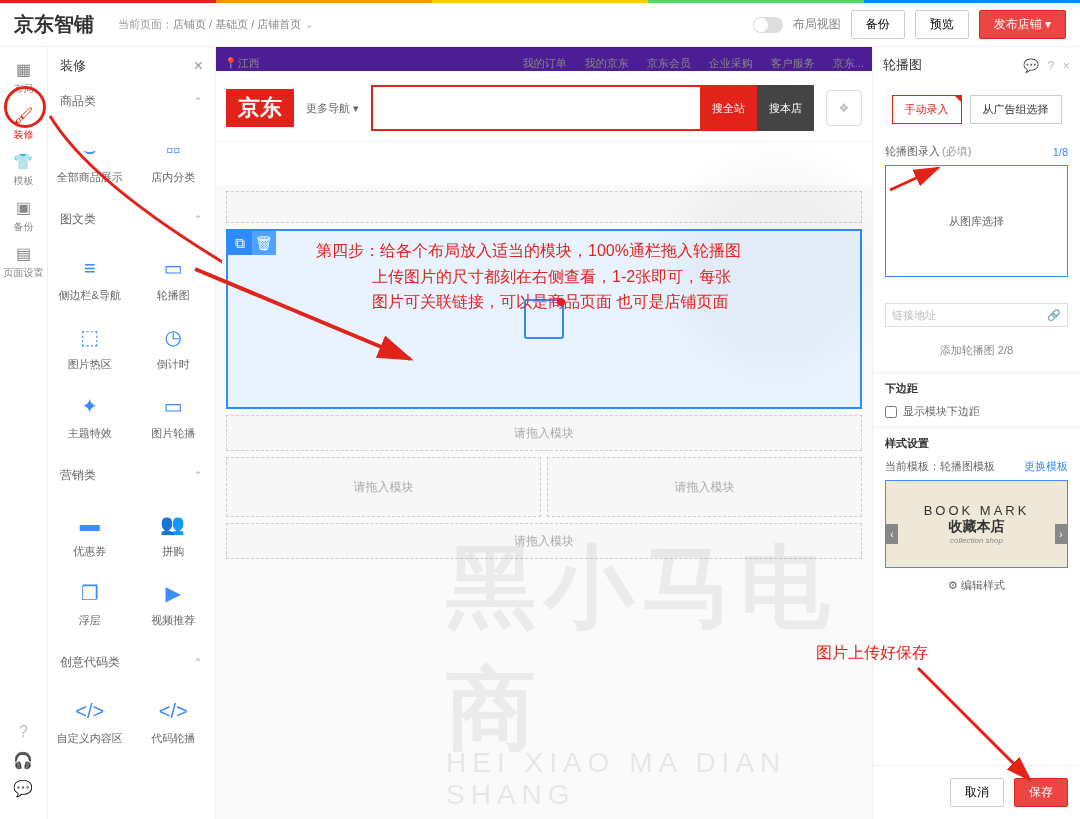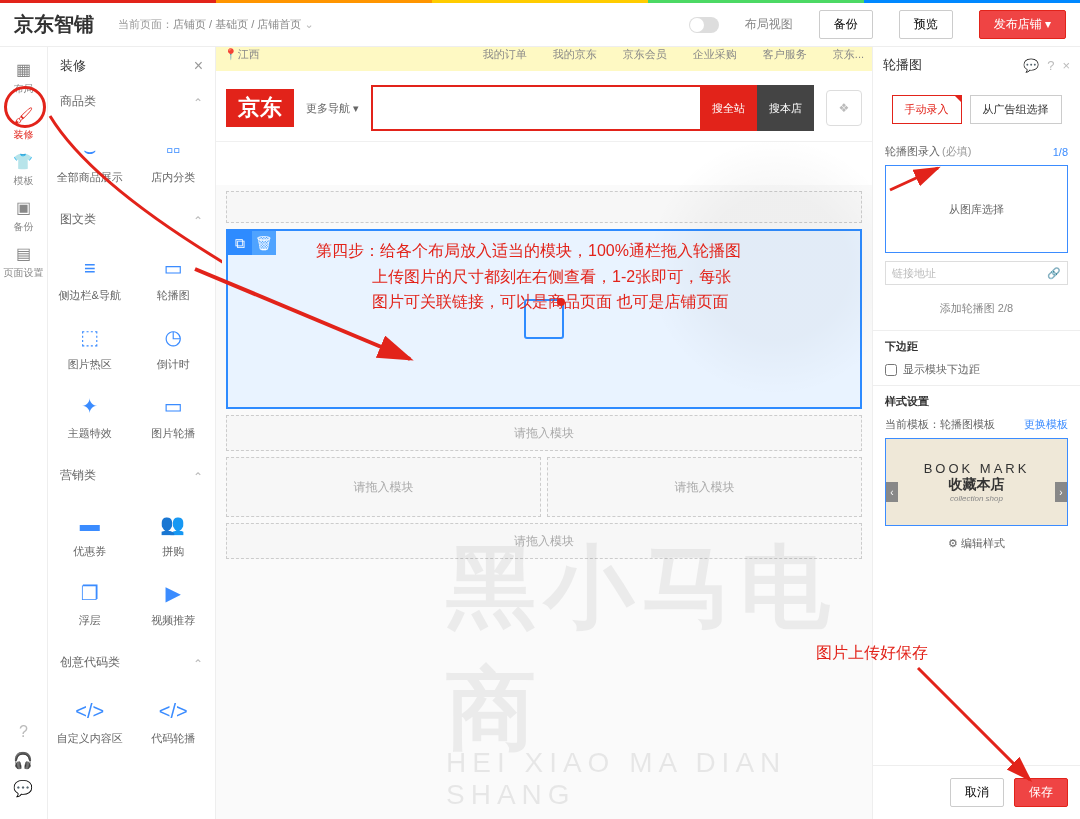--- a/index.html
+++ b/index.html
@@ -2,44 +2,44 @@
 <html><head>
 <meta charset="utf-8">
 <style>
 *{margin:0;padding:0;box-sizing:border-box;font-family:"Microsoft YaHei",Arial,sans-serif}
 body{width:1080px;height:819px;overflow:hidden;background:#fff;font-size:12px;color:#333;position:relative}
 .rainbow{height:3px;background:linear-gradient(90deg,#e2231a 0 20%,#ff9500 20% 40%,#ffcc00 40% 60%,#4cd964 60% 80%,#0088ff 80% 100%)}
 .topbar{height:44px;display:flex;align-items:center;padding:0 14px;border-bottom:1px solid #eee}
 .logo{font-size:20px;font-weight:bold;margin-right:24px}
 .crumb{color:#999;font-size:11px}
 .crumb a{color:#888;text-decoration:none}
-.topbar-right{margin-left:auto;display:flex;align-items:center;gap:26px}
+.topbar-right{margin-left:auto;display:flex;align-items:center;gap:10px}
 .toggle{width:30px;height:16px;border-radius:8px;background:#ddd;position:relative}
 .toggle::after{content:"";position:absolute;width:14px;height:14px;background:#fff;border-radius:50%;top:1px;left:1px}
 .btn{padding:5px 14px;border:1px solid #ccc;background:#fff;border-radius:2px;font-size:12px;cursor:pointer}
 .btn-red{background:#ef4444;color:#fff;border-color:#e2231a}
 .main{display:flex;height:772px}
 .rail{width:48px;background:#fff;border-right:1px solid #eee;display:flex;flex-direction:column;align-items:center;padding-top:10px}
 .rail-item{width:48px;height:42px;display:flex;flex-direction:column;align-items:center;justify-content:center;color:#888;font-size:10px;cursor:pointer;margin-bottom:4px}
 .rail-item.active{color:#e2231a}
 .rail-ico{width:18px;height:18px;margin-bottom:3px;display:flex;align-items:center;justify-content:center;font-size:16px}
 .rail-circle{position:absolute;top:86px;left:4px;width:42px;height:42px;border:3px solid #e2231a;border-radius:50%;pointer-events:none}
 .rail-bottom{margin-top:auto;margin-bottom:12px}
 .rail-bottom .rail-ico{color:#bbb;font-size:16px;margin-bottom:10px}
 .panel{width:168px;background:#fff;border-right:1px solid #eee;overflow-y:auto}
 .panel-head{display:flex;align-items:center;padding:10px 12px;font-size:13px}
 .panel-close{margin-left:auto;color:#999;font-size:16px;cursor:pointer}
-.cat{padding:8px 12px;display:flex;align-items:flex-end;color:#666;font-size:12px;cursor:pointer}
+.cat{padding:8px 12px;display:flex;align-items:center;color:#666;font-size:12px;cursor:pointer}
 .cat-chev{margin-left:auto;color:#bbb}
 .grid{display:flex;flex-wrap:wrap;padding:8px 0}
 .cell{width:50%;display:flex;flex-direction:column;align-items:center;padding:10px 0;cursor:pointer}
 .cell-ico{width:28px;height:28px;display:flex;align-items:center;justify-content:center;color:#3b8cff;font-size:20px;margin-bottom:6px}
 .cell-txt{font-size:11px;color:#666}
 .canvas{flex:1;background:#fafafa;position:relative;overflow:hidden}
-.canvas-top{height:24px;background:#fef9c3;display:flex;align-items:flex-start;padding:0 8px;color:#888;font-size:11px;gap:26px}
+.canvas-top{height:24px;background:#4c1d95;display:flex;align-items:flex-end;padding:0 8px;color:#888;font-size:11px;gap:18px}
 .canvas-top span{cursor:pointer}
 .jd-head{background:#fff}
 .jd-row{display:flex;align-items:center;padding:14px 10px 10px;gap:12px}
 .jd-logo{background:#e2231a;color:#fff;font-weight:bold;font-size:22px;padding:4px 12px}
 .jd-more{font-size:11px;color:#666}
 .jd-search{flex:1;display:flex;height:46px}
 .jd-search input{flex:1;border:2px solid #e2231a;border-right:none;padding:0 8px;outline:none}
 .jd-search .sb{background:#e2231a;color:#fff;padding:0 10px;display:flex;align-items:center;font-size:11px;border:2px solid #e2231a}
 .jd-search .sb2{background:#444;border-color:#444}
 .jd-cube{width:36px;height:36px;border:1px solid #ddd;border-radius:4px;display:flex;align-items:center;justify-content:center;color:#bbb}
@@ -56,21 +56,21 @@
 .right{width:208px;border-left:1px solid #eee;background:#fff;display:flex;flex-direction:column}
 .r-head{height:36px;display:flex;align-items:center;padding:0 10px;font-size:13px}
 .r-head-ico{margin-left:auto;color:#bbb;display:flex;gap:8px}
 .r-tabs{display:flex;justify-content:center;gap:8px;padding:12px 0}
 .r-tab{padding:6px 12px;border:1px solid #ccc;font-size:11px;cursor:pointer;position:relative}
 .r-tab.active{border-color:#e2231a;color:#e2231a}
 .r-tab.active::after{content:"";position:absolute;top:-1px;right:-1px;border:4px solid transparent;border-top-color:#e2231a;border-right-color:#e2231a}
 .r-sec{padding:8px 12px;font-size:11px;color:#666}
 .r-label{display:flex;align-items:center;margin-bottom:6px}
 .r-count{margin-left:auto;color:#3b8cff}
-.r-upload{border:1px solid #3b8cff;height:88px;display:flex;align-items:center;justify-content:center;color:#666;font-size:11px;margin-bottom:8px;cursor:pointer;position:relative}
+.r-upload{border:1px solid #3b8cff;height:112px;display:flex;align-items:center;justify-content:center;color:#666;font-size:11px;margin-bottom:26px;cursor:pointer;position:relative}
 .r-input{display:flex;border:1px solid #ddd;height:24px;align-items:center;padding:0 6px;color:#bbb;margin-bottom:10px}
 .r-link-ico{margin-left:auto}
 .r-add{text-align:center;color:#888;padding:6px;cursor:pointer}
 .r-chk{display:flex;align-items:center;gap:6px;color:#666;font-size:11px}
 .r-chk input{width:12px;height:12px}
 .r-thumb{border:1px solid #3b8cff;background:#efe8d8;height:88px;margin-top:6px;display:flex;flex-direction:column;align-items:center;justify-content:center;font-family:serif;position:relative}
 .r-thumb-t1{font-size:13px;letter-spacing:3px;color:#333}
 .r-thumb-t2{font-size:14px;font-weight:bold;color:#333}
 .r-thumb-t3{font-size:8px;font-style:italic;color:#888}
 .r-thumb-arr{position:absolute;top:50%;width:12px;height:20px;background:#888;color:#fff;display:flex;align-items:center;justify-content:center;font-size:10px}

